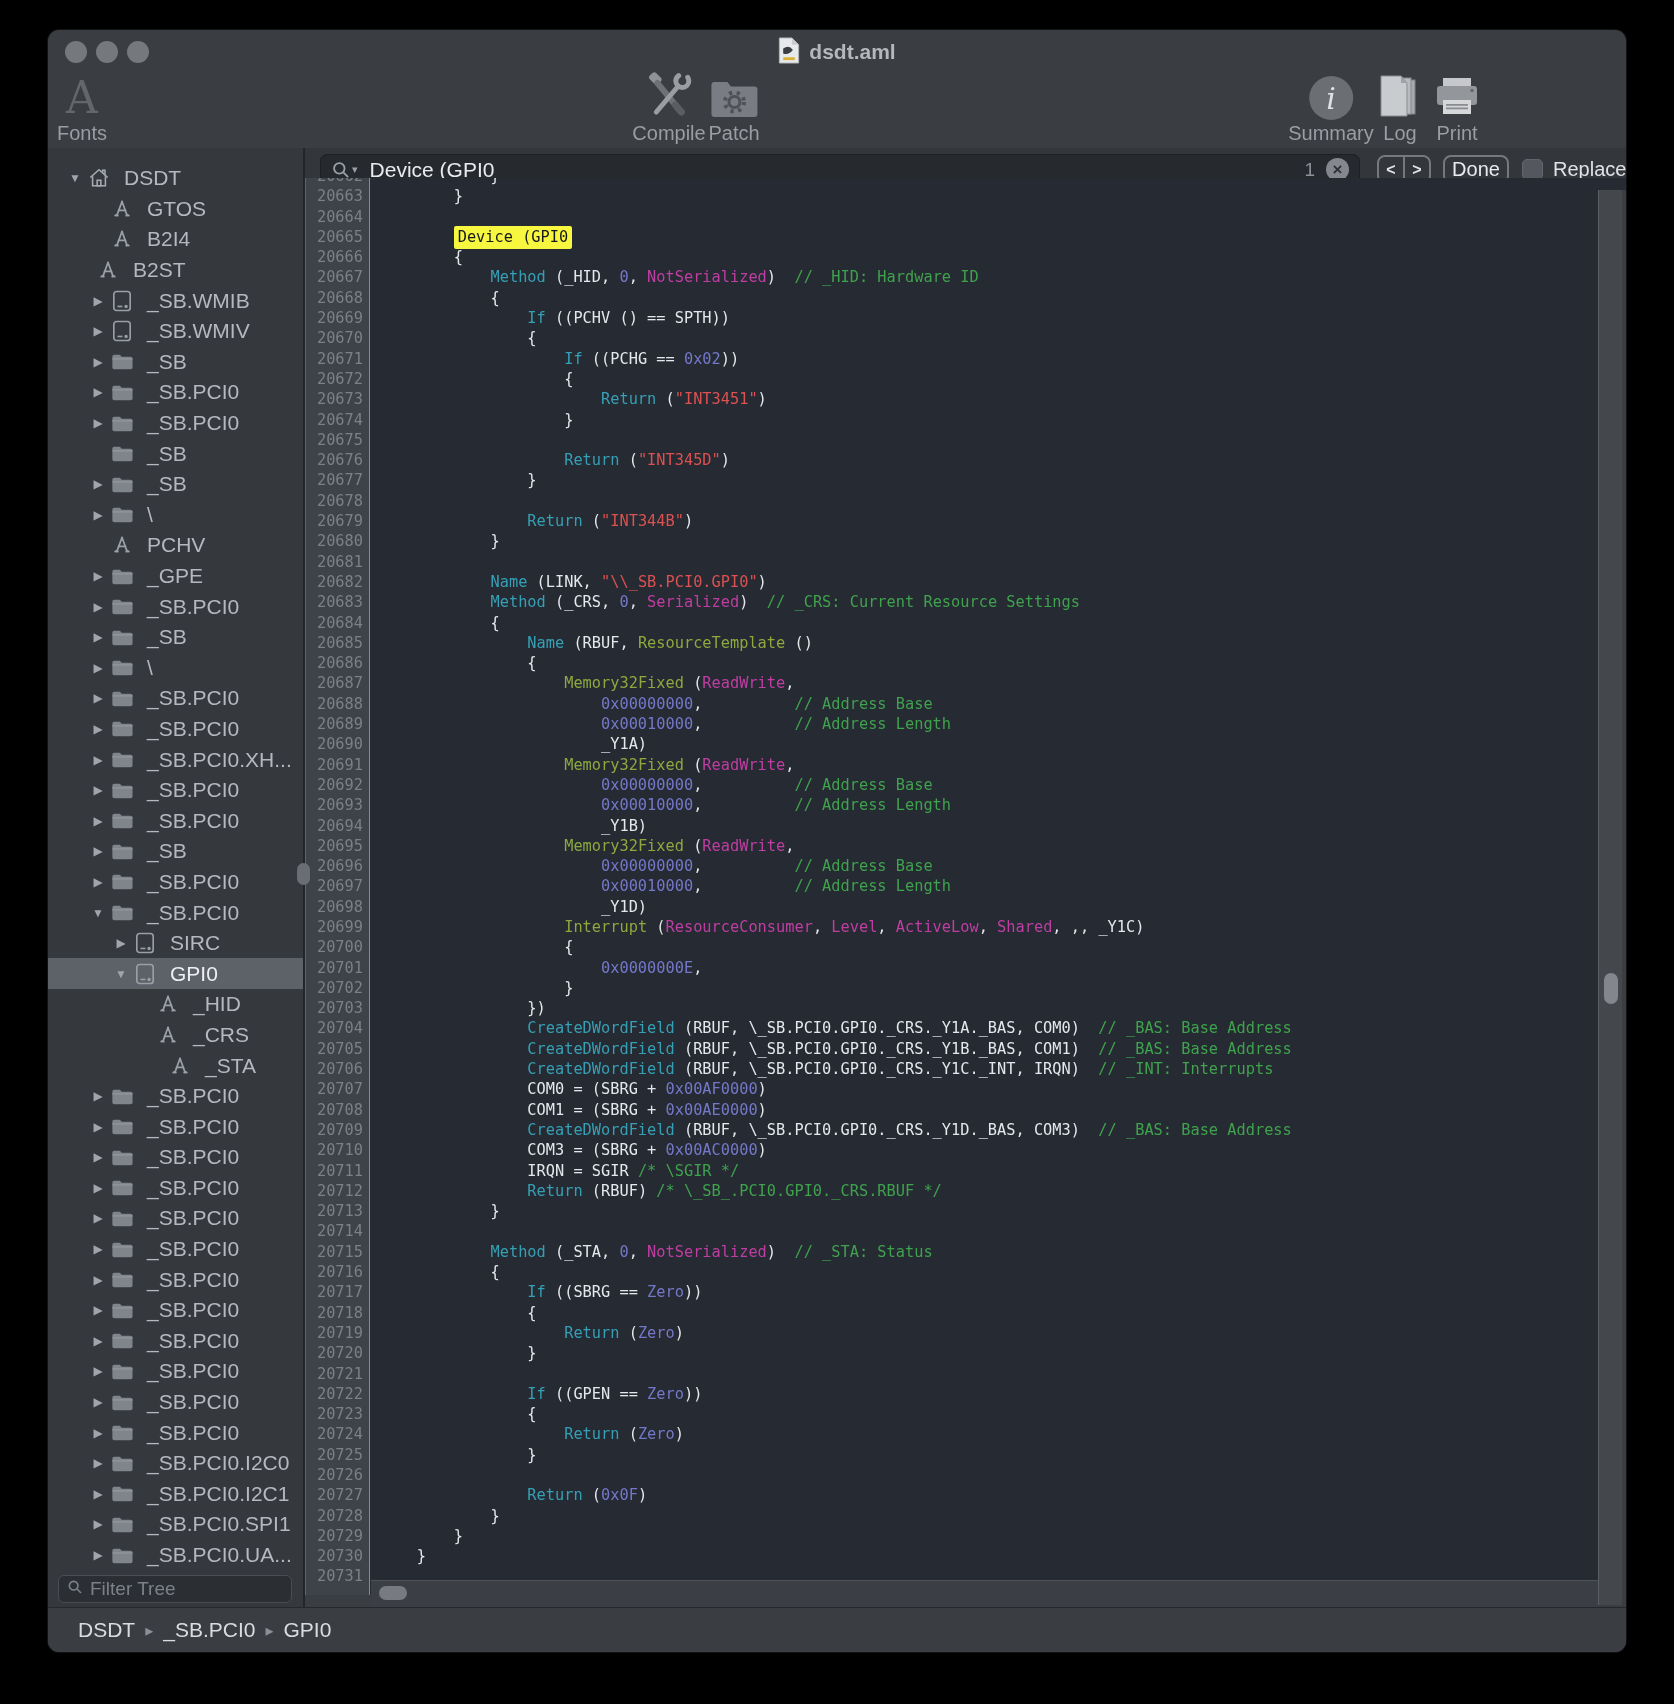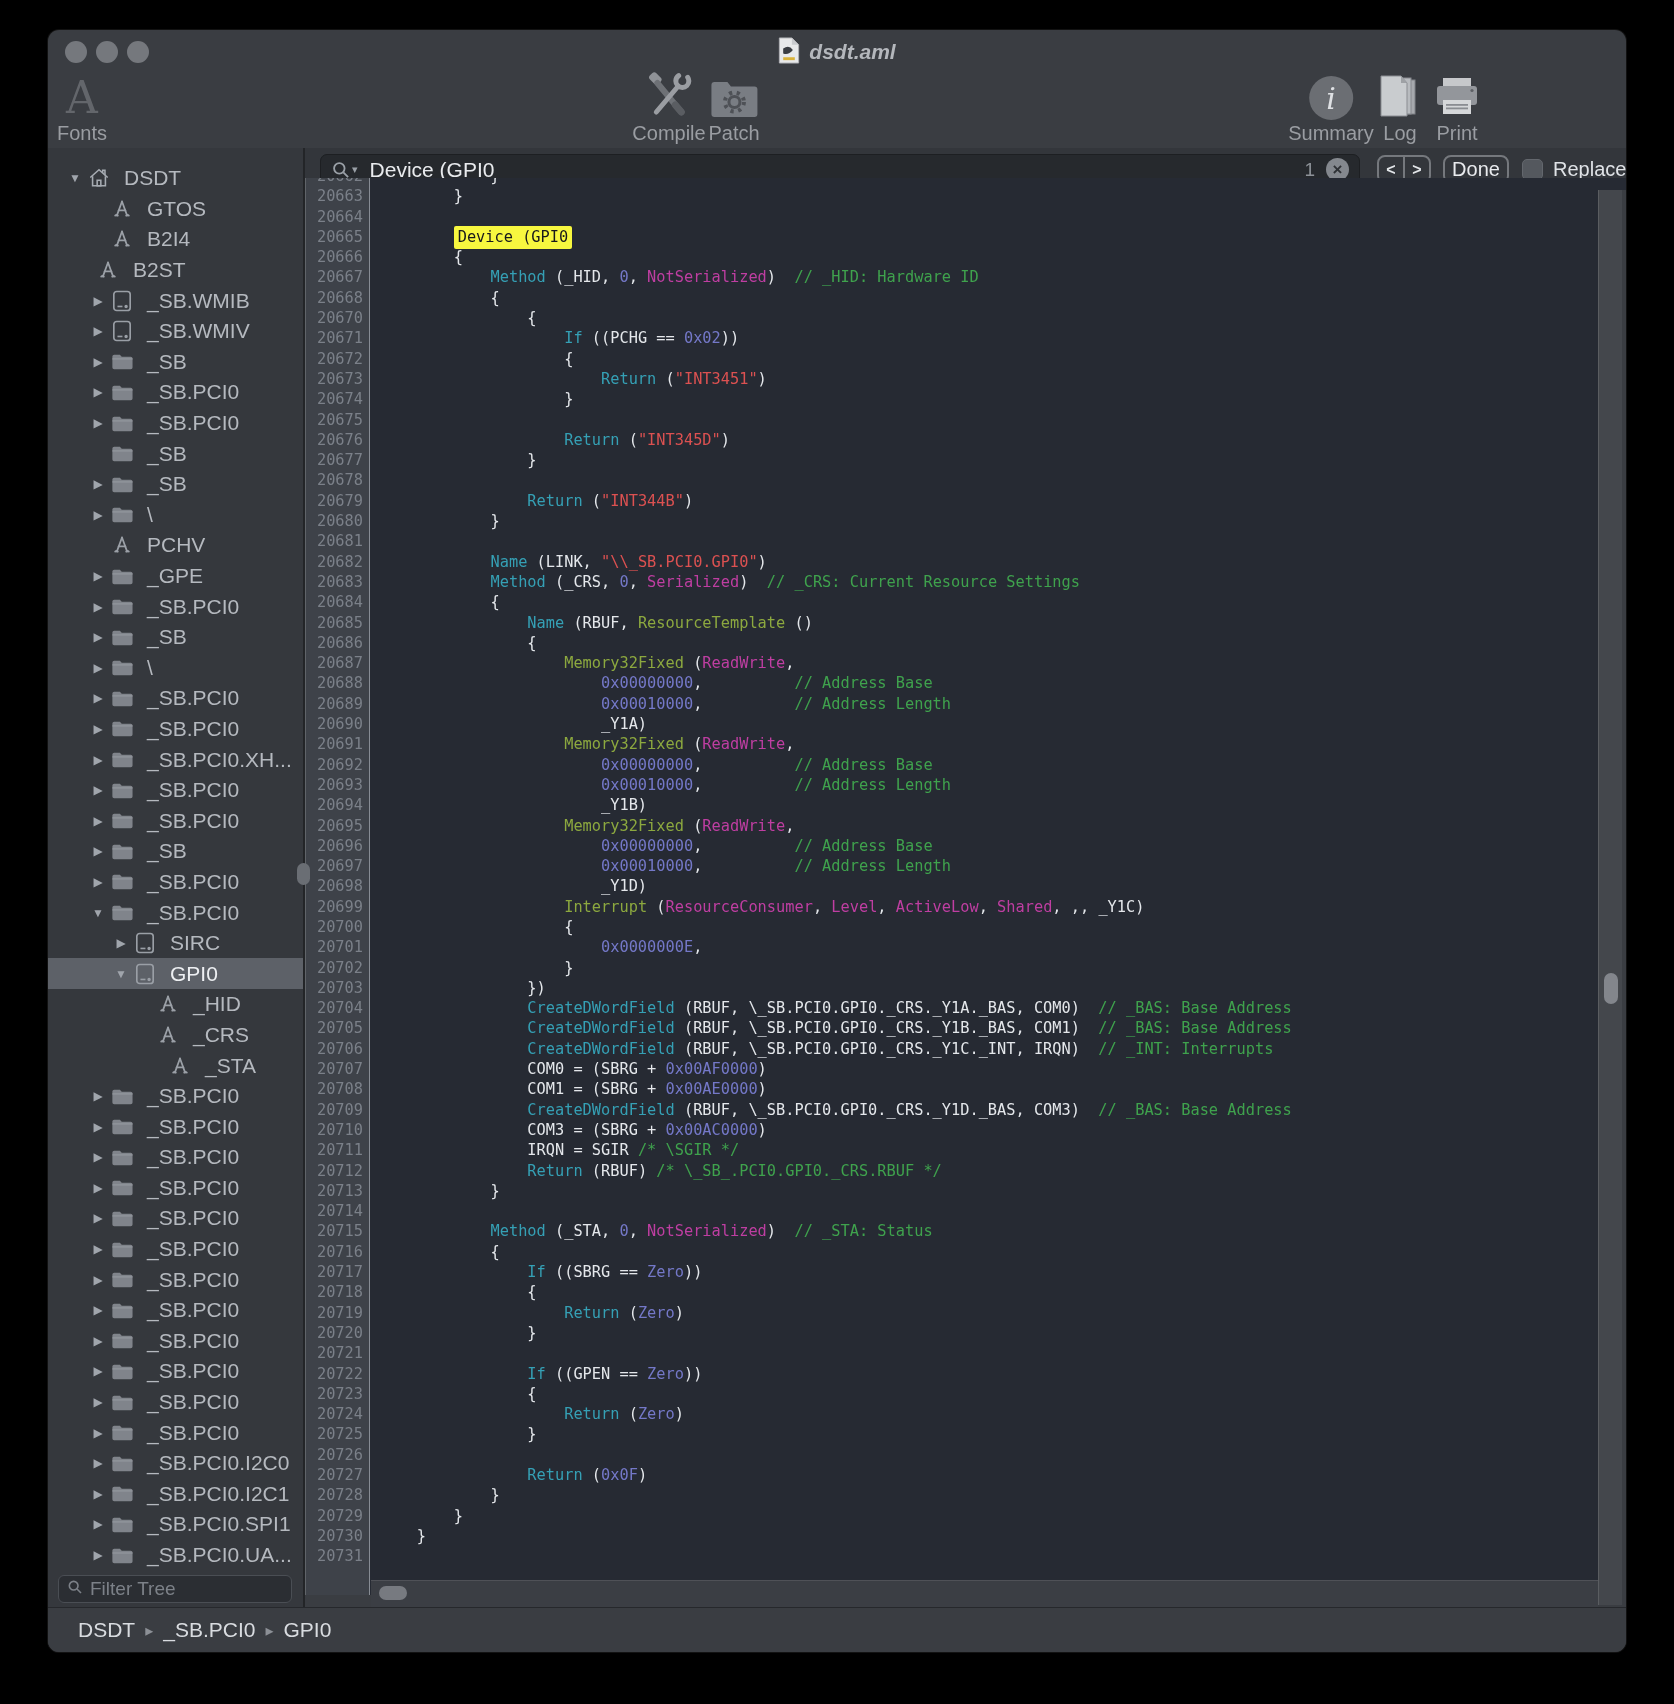--- a/index.html
+++ b/index.html
@@ -1,21 +1,21 @@
 <!DOCTYPE html>
 <html style="--kw: #35a0b5; --num: #7478c8; --arg: #bf3ea2; --str: #dc5151; --com: #3fa24d; --mac: #8ca83f; --plain: #e4e7eb; --hl_bg: #f7f73f; --hl_fg: #17181c; --editor_bg: #262a33; --gutter_bg: #3e4249; --line_no: #7b8089; --select_bg: #5d6168;"><head>
 <meta charset="utf-8">
 <style>
   html,body{margin:0;padding:0;background:#000;}
   #stage{position:relative;width:1674px;height:1704px;background:#000;overflow:hidden;
          font-family:"Liberation Sans",sans-serif;}
   .window{position:absolute;left:48px;top:30px;width:1578px;height:1622px;background:#3a3d42;
           border-radius:11px;overflow:hidden;box-shadow:0 0 0 1px rgba(255,255,255,0.07),0 24px 70px rgba(0,0,0,.7);}
   
-  .titlebar{position:absolute;left:0;top:0;width:100%;height:44px;display:flex;align-items:center;justify-content:center;font-style:italic;}
+  .titlebar{position:absolute;left:0;top:0;width:100%;height:44px;display:flex;align-items:center;justify-content:center;}
   .lights{position:absolute;left:17px;top:11px;display:flex;gap:9px;}
   .light{width:22px;height:22px;border-radius:50%;background:#75787d;}
   .titlegrp{display:flex;align-items:center;gap:9px;}
   .title{font-size:21px;color:#b4b7bc;font-weight:bold;}
   
   .toolbar{position:absolute;left:0;top:44px;width:100%;height:74px;}
   .titem{position:absolute;top:0;height:74px;transform:translateX(-50%);display:flex;flex-direction:column;
          align-items:center;justify-content:flex-end;padding-bottom:3px;box-sizing:border-box;}
   .ticonbox{display:flex;align-items:flex-end;justify-content:center;height:48px;margin-bottom:2px;}
   .tlbl{font-size:20px;color:#9a9da2;}
@@ -695,20 +695,21 @@
     <div class="editor">
       <div class="gutterbase"></div>
       <div class="codecontent">
           <div class="crow"><span class="ln">20662</span><span class="cl"><span class="tk-p">            }</span></span></div>
           <div class="crow"><span class="ln">20663</span><span class="cl"><span class="tk-p">        }</span></span></div>
           <div class="crow"><span class="ln">20664</span><span class="cl"></span></div>
           <div class="crow"><span class="ln">20665</span><span class="cl"><span class="tk-p">        </span><span class="tk-hl">Device (GPI0</span></span></div>
           <div class="crow"><span class="ln">20666</span><span class="cl"><span class="tk-p">        {</span></span></div>
           <div class="crow"><span class="ln">20667</span><span class="cl"><span class="tk-p">            </span><span class="tk-kw">Method</span><span class="tk-p"> (_HID, </span><span class="tk-num">0</span><span class="tk-p">, </span><span class="tk-arg">NotSerialized</span><span class="tk-p">)  </span><span class="tk-com">// _HID: Hardware ID</span></span></div>
           <div class="crow"><span class="ln">20668</span><span class="cl"><span class="tk-p">            {</span></span></div>
+          <div class="crow"><span class="ln">20669</span><span class="cl"><span class="tk-p">                </span><span class="tk-kw">If</span><span class="tk-p"> ((PCHV () == SPTH))</span></span></div>
           <div class="crow"><span class="ln">20670</span><span class="cl"><span class="tk-p">                {</span></span></div>
           <div class="crow"><span class="ln">20671</span><span class="cl"><span class="tk-p">                    </span><span class="tk-kw">If</span><span class="tk-p"> ((PCHG == </span><span class="tk-num">0x02</span><span class="tk-p">))</span></span></div>
           <div class="crow"><span class="ln">20672</span><span class="cl"><span class="tk-p">                    {</span></span></div>
           <div class="crow"><span class="ln">20673</span><span class="cl"><span class="tk-p">                        </span><span class="tk-kw">Return</span><span class="tk-p"> (</span><span class="tk-str">"INT3451"</span><span class="tk-p">)</span></span></div>
           <div class="crow"><span class="ln">20674</span><span class="cl"><span class="tk-p">                    }</span></span></div>
           <div class="crow"><span class="ln">20675</span><span class="cl"></span></div>
           <div class="crow"><span class="ln">20676</span><span class="cl"><span class="tk-p">                    </span><span class="tk-kw">Return</span><span class="tk-p"> (</span><span class="tk-str">"INT345D"</span><span class="tk-p">)</span></span></div>
           <div class="crow"><span class="ln">20677</span><span class="cl"><span class="tk-p">                }</span></span></div>
           <div class="crow"><span class="ln">20678</span><span class="cl"></span></div>
           <div class="crow"><span class="ln">20679</span><span class="cl"><span class="tk-p">                </span><span class="tk-kw">Return</span><span class="tk-p"> (</span><span class="tk-str">"INT344B"</span><span class="tk-p">)</span></span></div>

